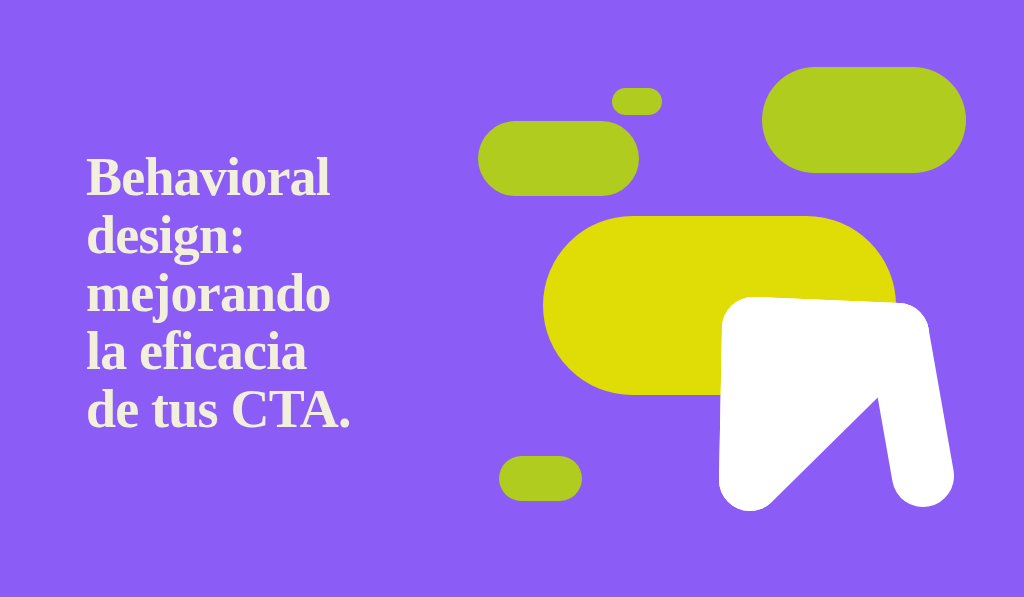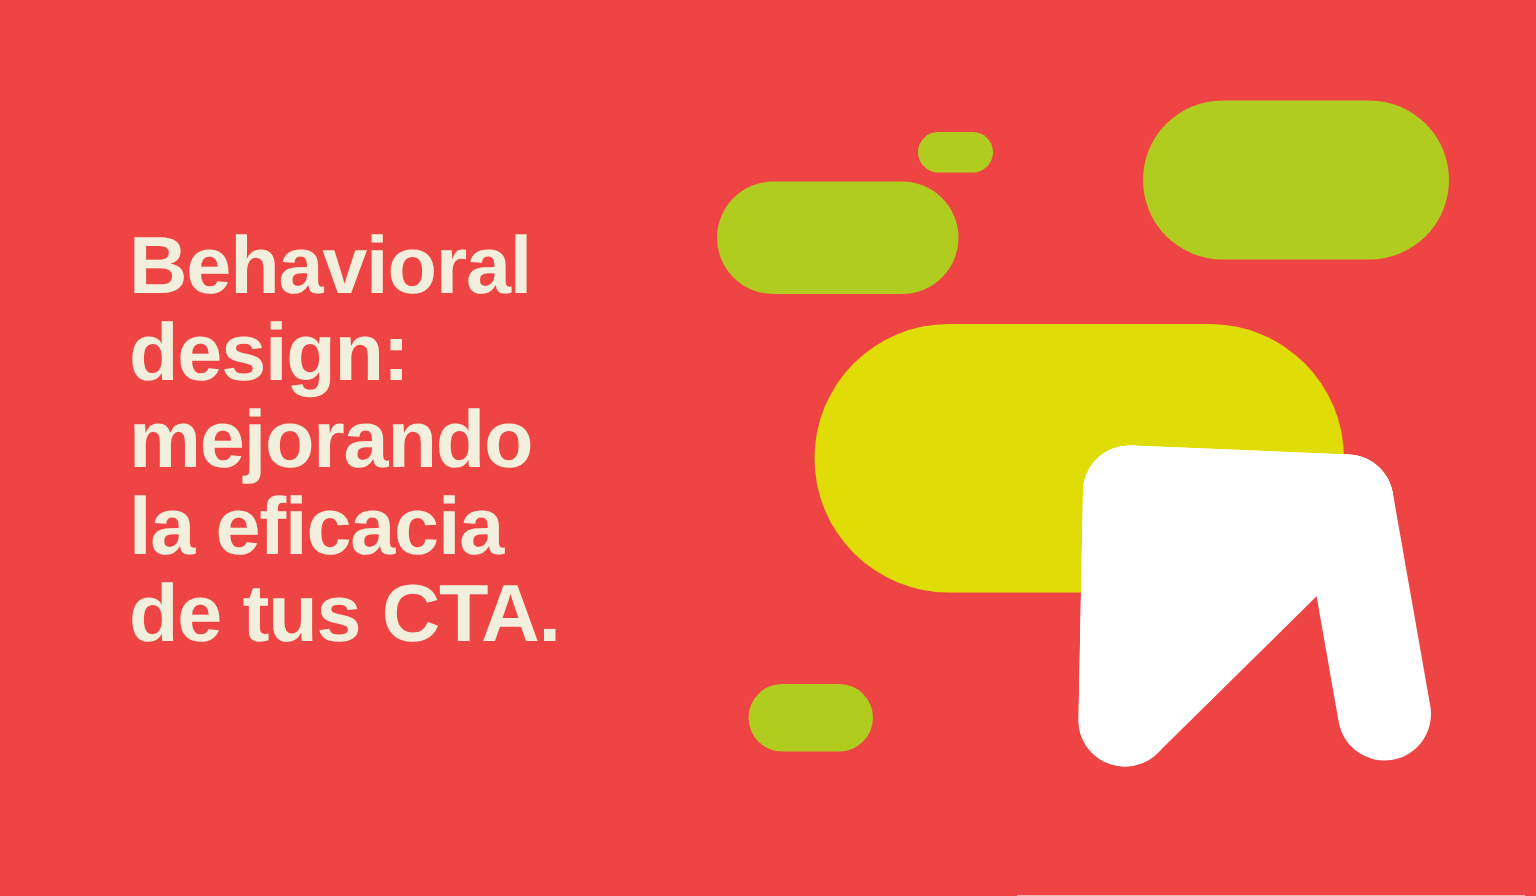--- a/index.html
+++ b/index.html
@@ -6,22 +6,22 @@
   html, body {
     margin: 0;
     padding: 0;
     background: #ffffff;
   }
   .banner {
     position: relative;
     width: 1024px;
     height: 597px;
     overflow: hidden;
-    background: #ef4444;
-    font-family: Liberation Sans, sans-serif;
+    background: #8b5cf6;
+    font-family: Liberation Serif, serif;
   }
 
   
   .shape {
     position: absolute;
     border-radius: 999px;
   }
   .shape-pill-small-top {
     left: 612px;
     top: 88px;

